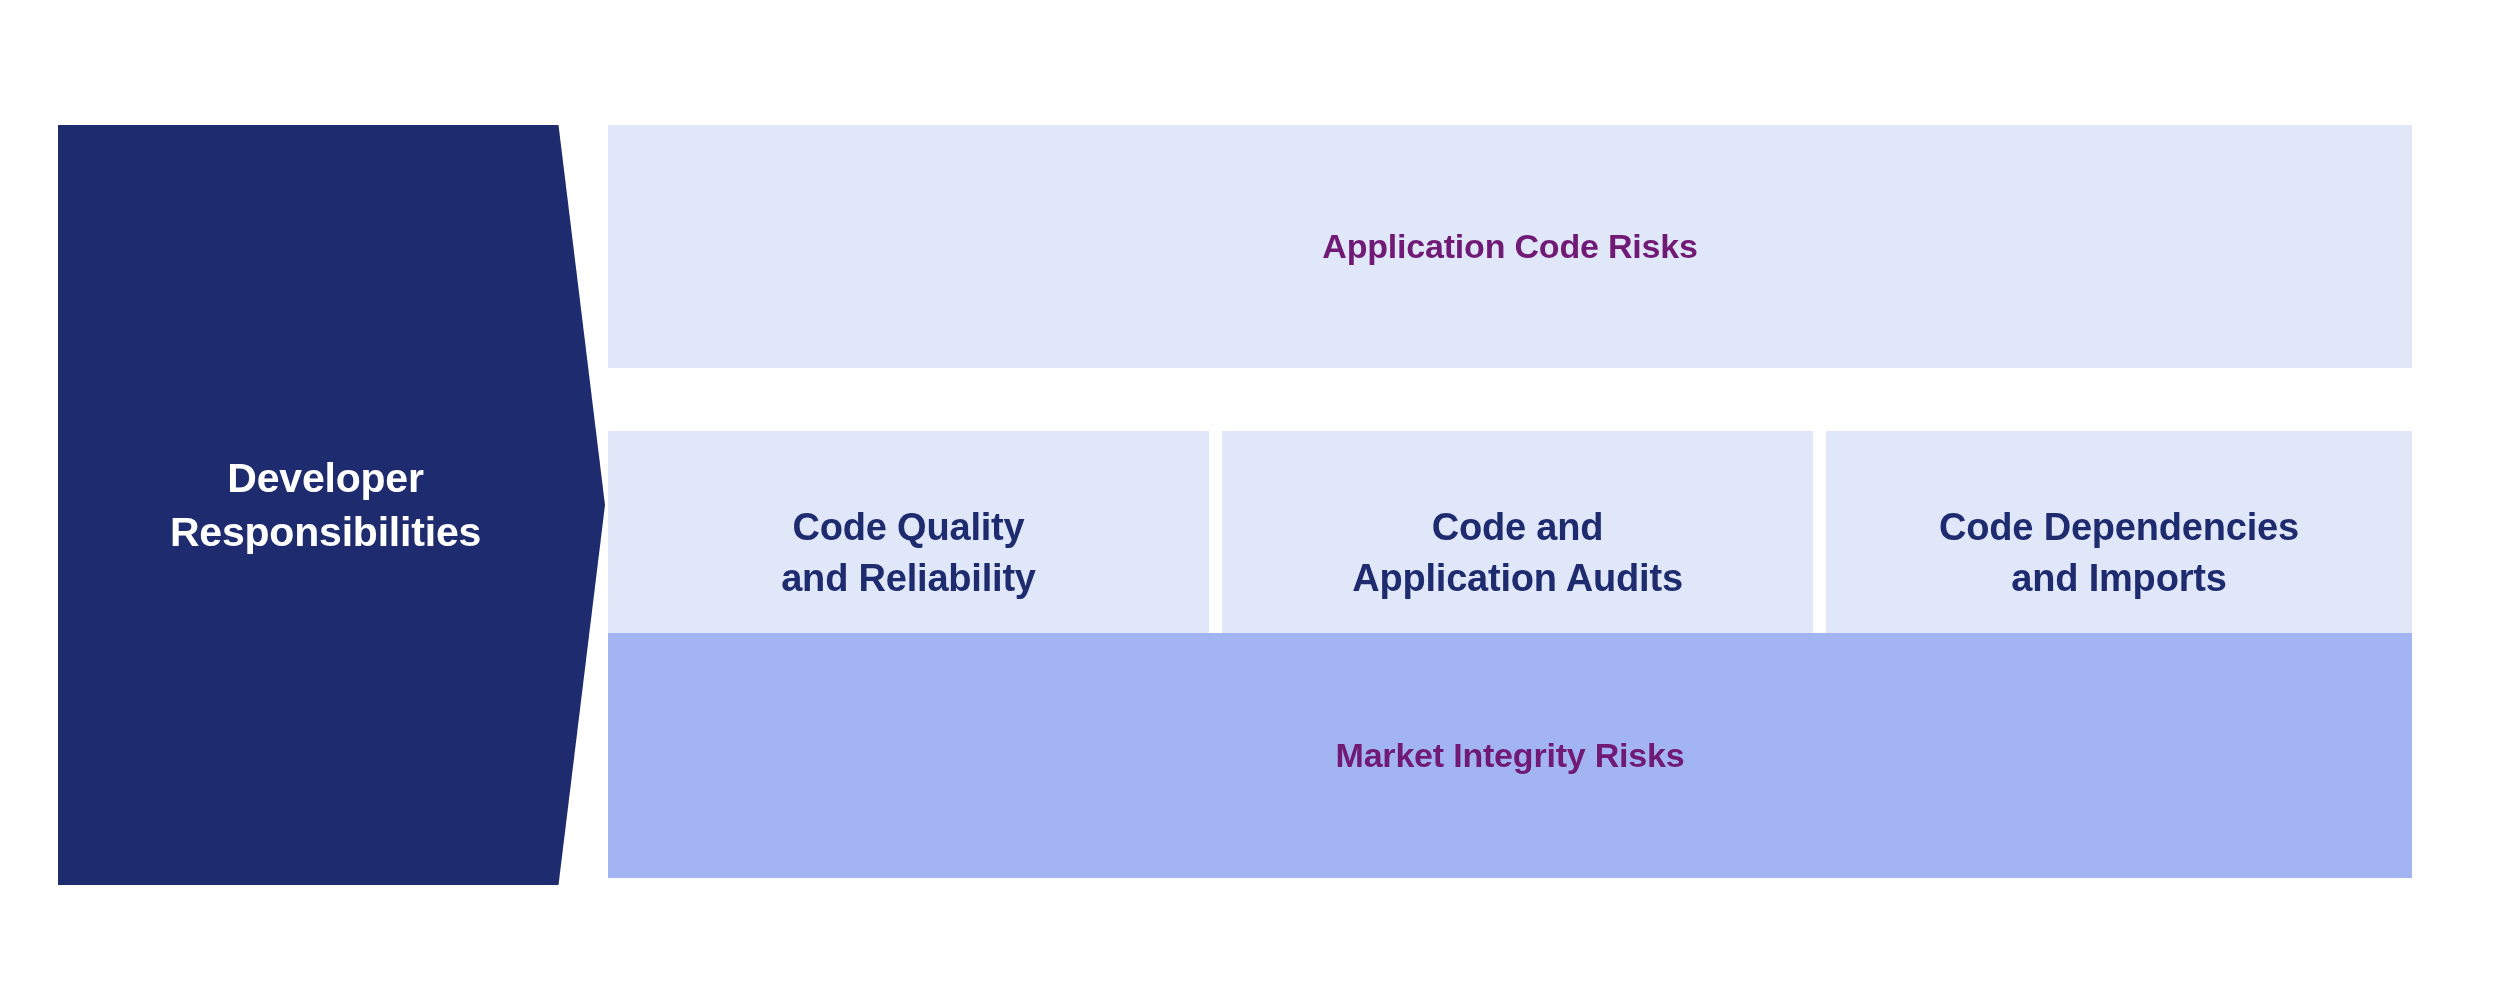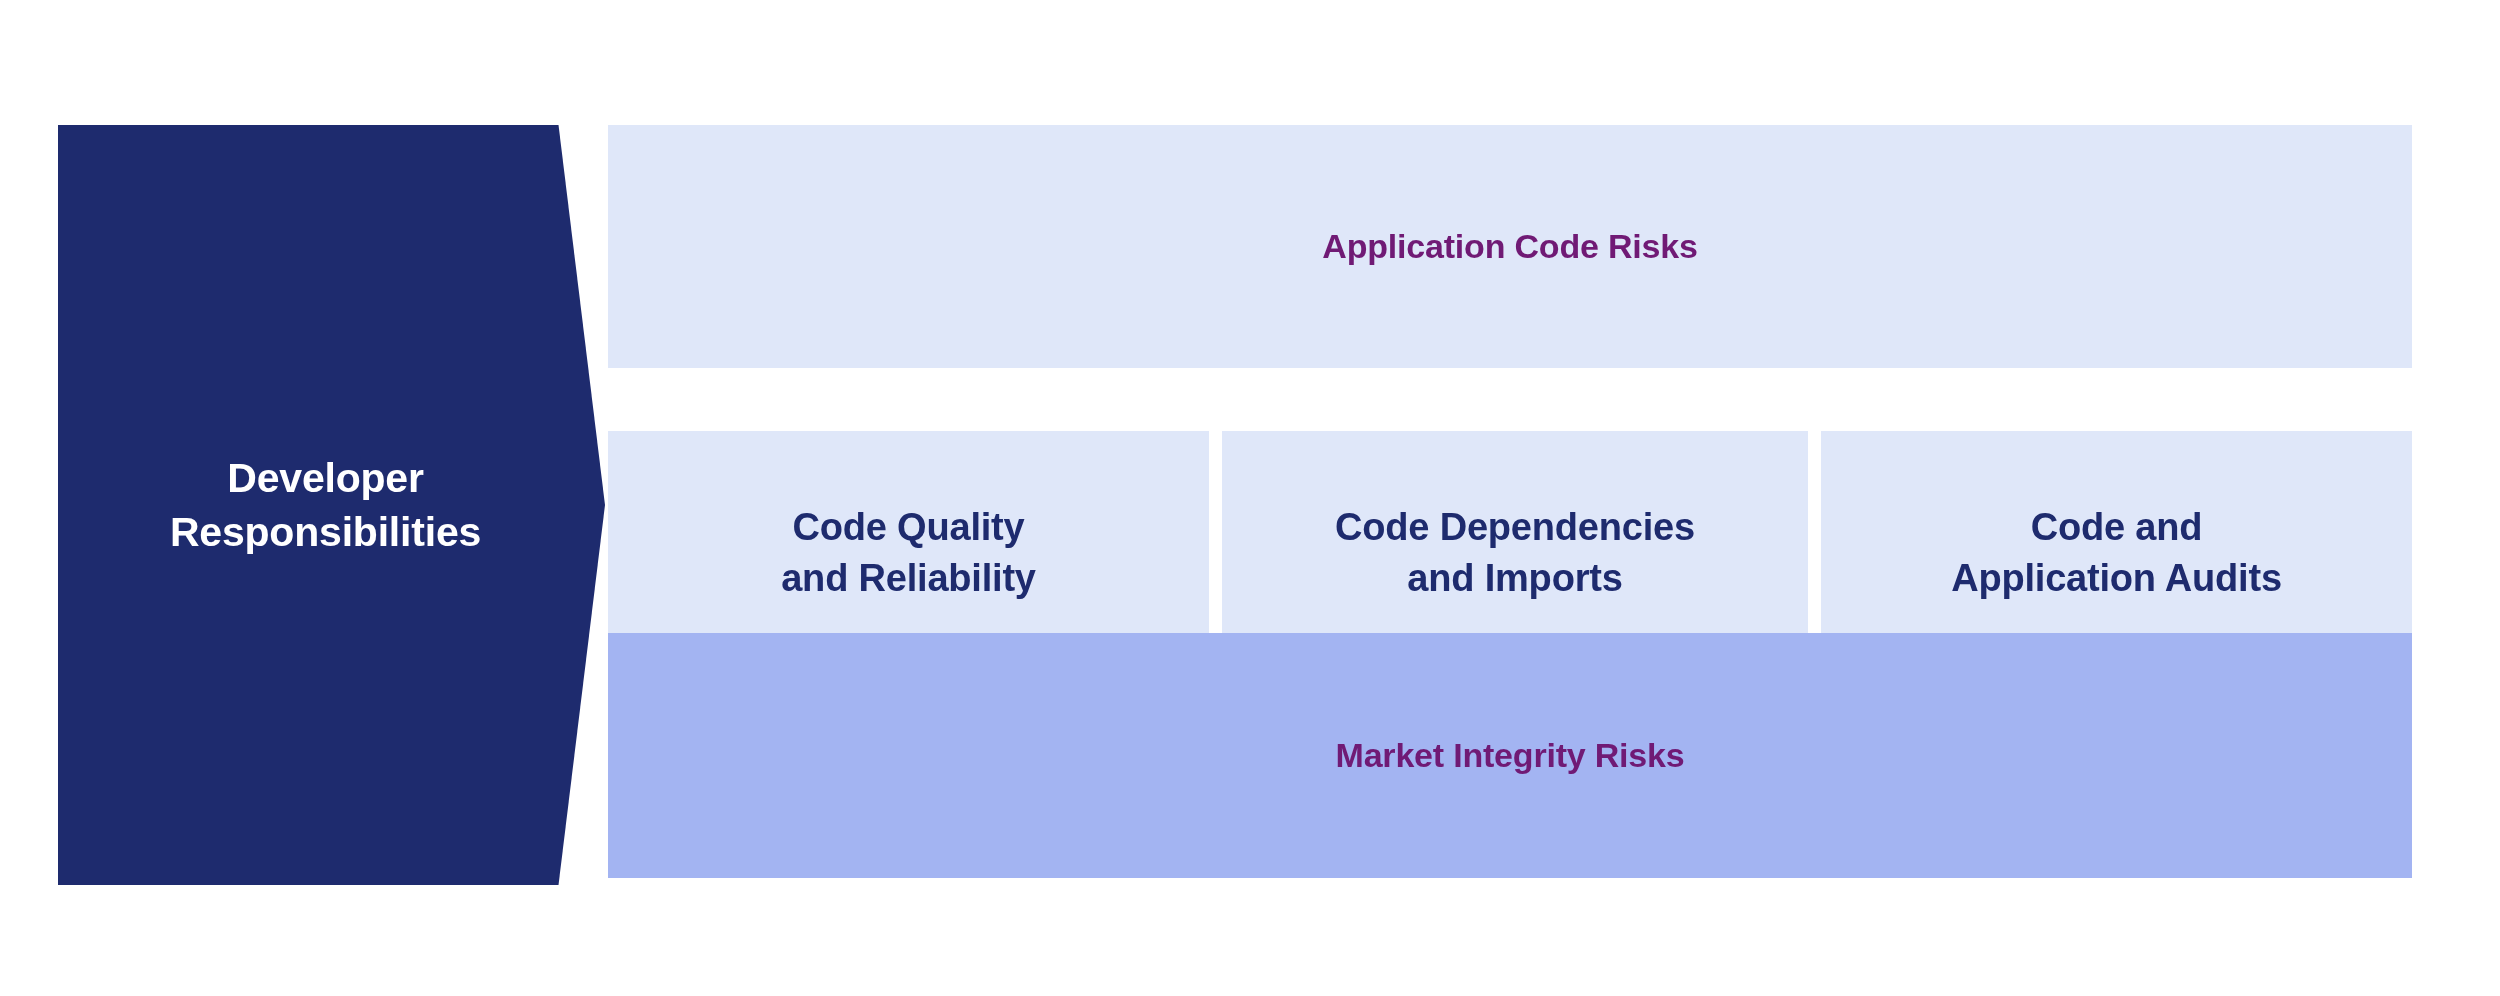--- a/index.html
+++ b/index.html
@@ -136,28 +136,28 @@
       <div class="band-label">Application Code Risks</div>
     </div>
 
     <div class="middle-row">
 
       <div class="card card-1">
         <div class="card-label">Code Quality
 and Reliability</div>
       </div>
 
+      <div class="card card-2">
+        <div class="card-label">Code and
+Application Audits</div>
+      </div>
+
       <div class="card card-3">
         <div class="card-label">Code Dependencies
 and Imports</div>
-      </div>
-
-      <div class="card card-2">
-        <div class="card-label">Code and
-Application Audits</div>
       </div>
 
     </div>
 
     <div class="band band-bottom">
       <div class="band-label">Market Integrity Risks</div>
     </div>
 
   </div>
 

